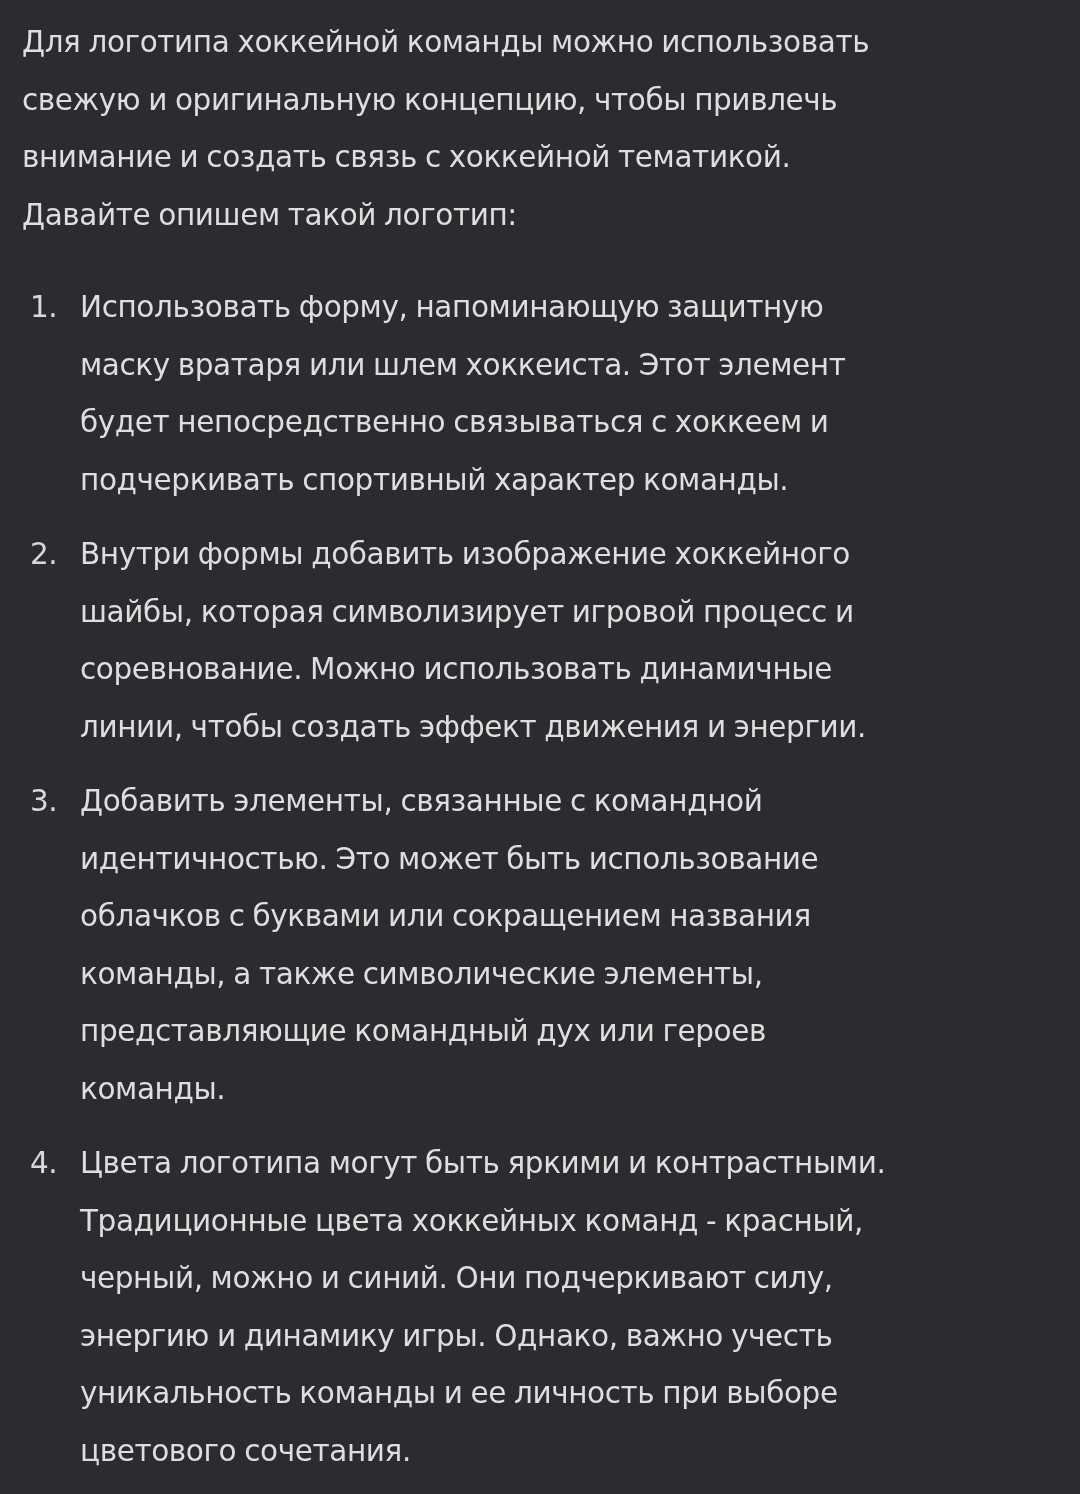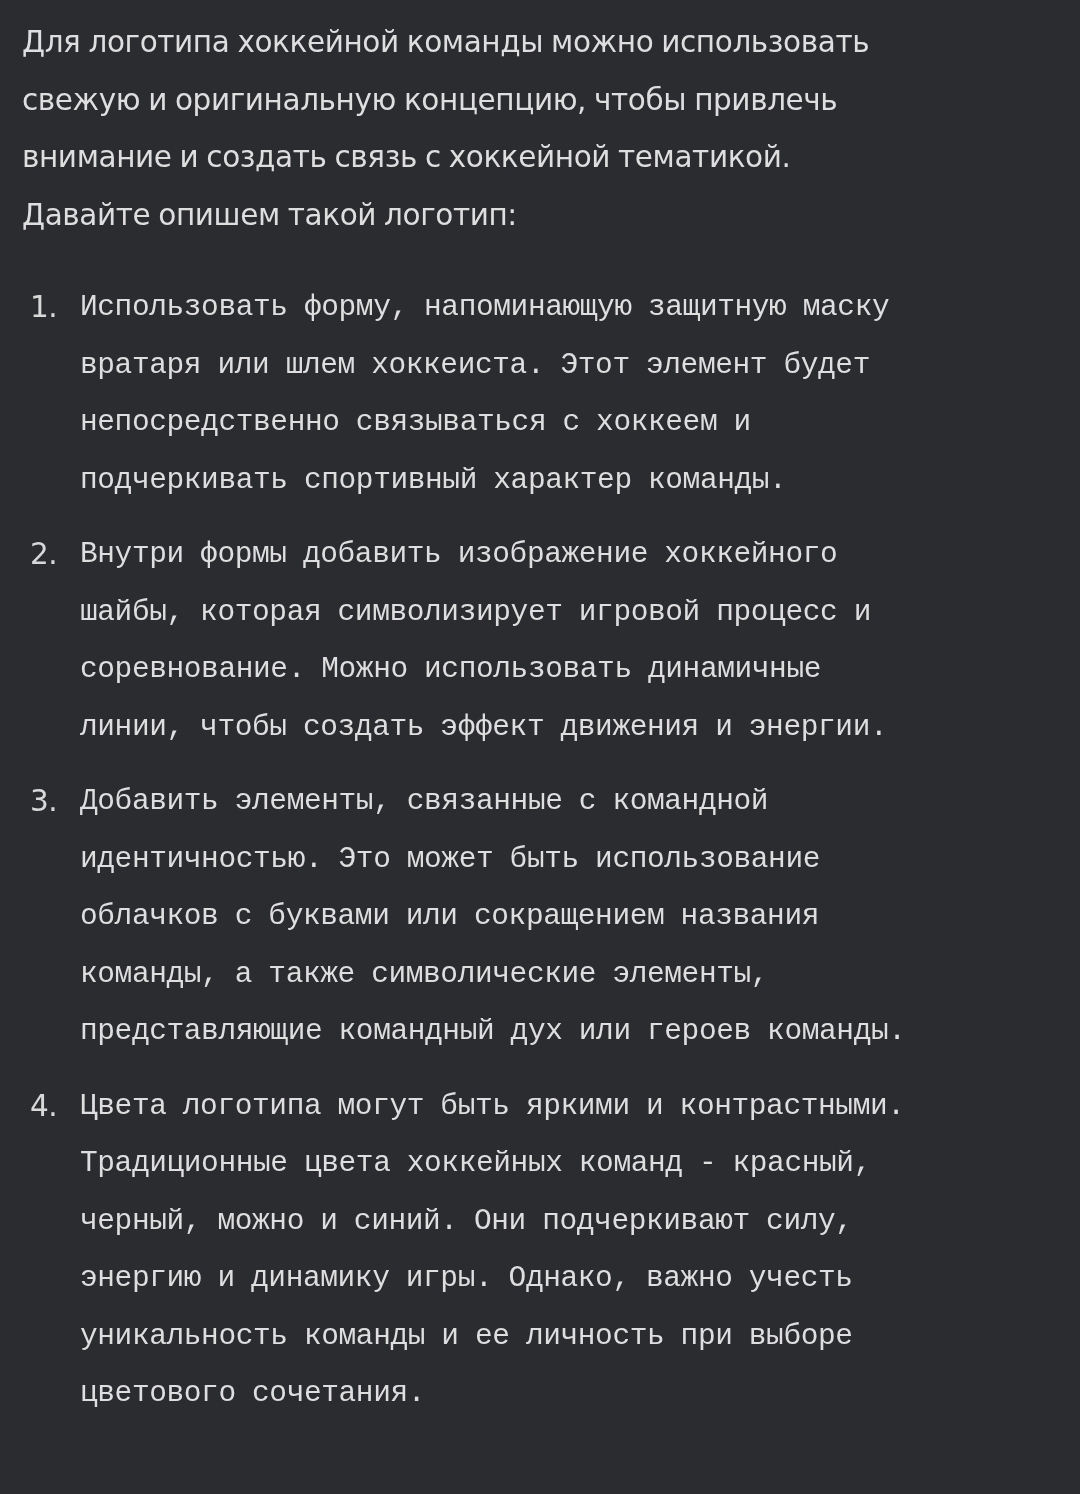--- a/index.html
+++ b/index.html
@@ -43,21 +43,20 @@
       margin-bottom: 17px;
     }
     .list-num {
       position: absolute;
       left: 8px;
       top: 0;
       color: #d8d8d8;
     }
     .list-text {
       display: block;
-      font-family: Liberation Mono, monospace;
     }
   </style>
 </head>
 <body>
 
 <div class="message">
   <p class="intro">Для логотипа хоккейной команды можно использовать свежую и оригинальную концепцию, чтобы привлечь внимание и создать связь с хоккейной тематикой. Давайте опишем такой логотип:</p>
   <ol class="list">
     <li class="list-item">
       <span class="list-num">1.</span>

